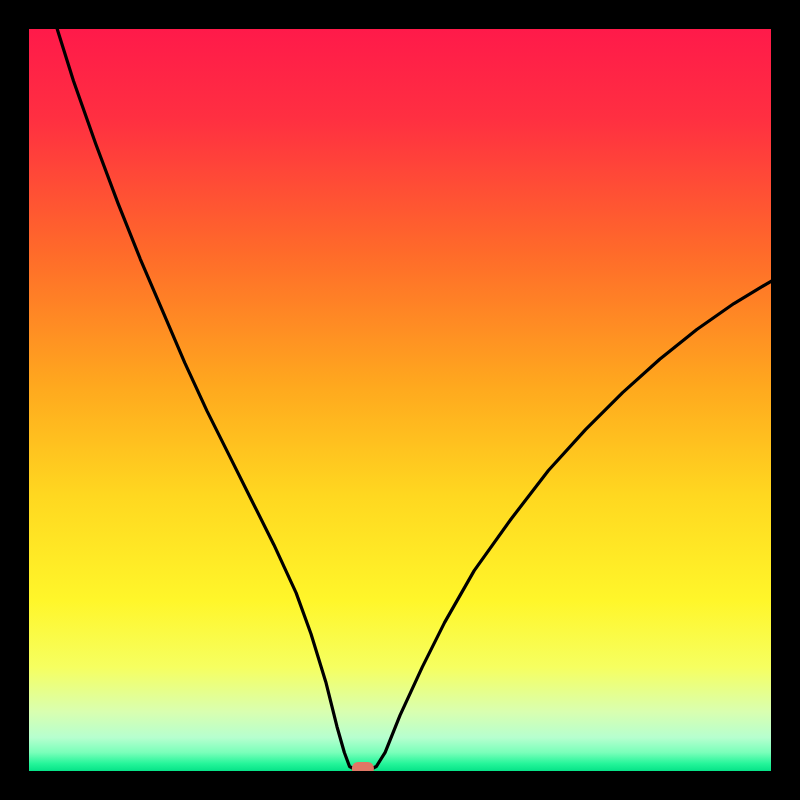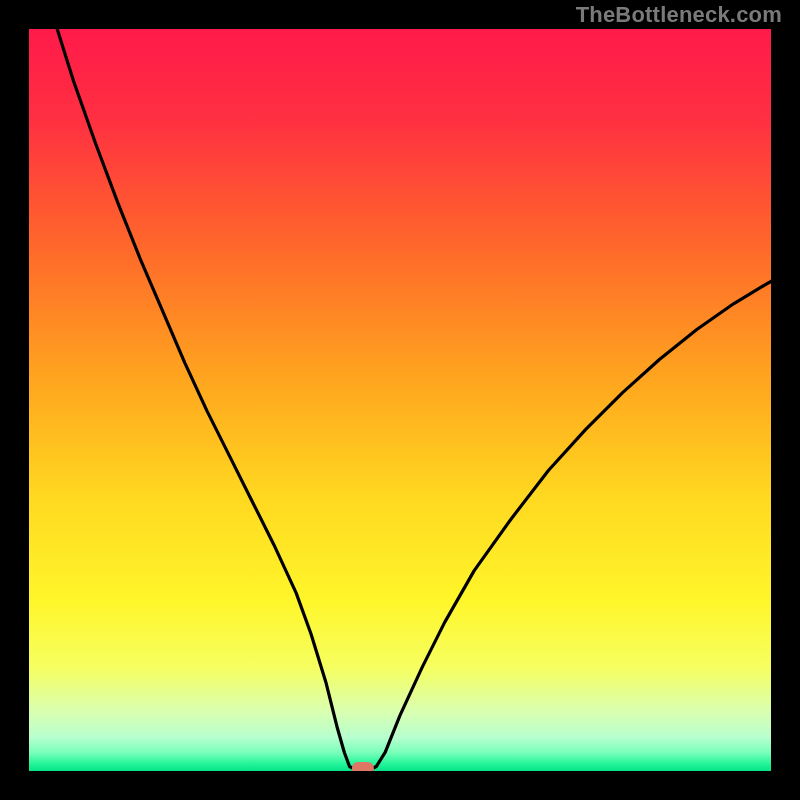--- a/index.html
+++ b/index.html
@@ -32,21 +32,20 @@
     top: 0; left: 0;
     width: 800px;
     height: 800px;
     display: block;
   }
 </style>
 </head>
 <body>
 
 <div class="frame">
-  <div class="watermark">TheBottleneck.com</div>
 
   <svg viewBox="0 0 800 800">
     <defs>
       <linearGradient id="bg-grad" x1="0" y1="0" x2="0" y2="1">
           <stop offset="0%" stop-color="#ff1a4a"></stop>
           <stop offset="12%" stop-color="#ff2f41"></stop>
           <stop offset="30%" stop-color="#ff6a2a"></stop>
           <stop offset="48%" stop-color="#ffa81e"></stop>
           <stop offset="63%" stop-color="#ffd820"></stop>
           <stop offset="77%" stop-color="#fff62a"></stop>

